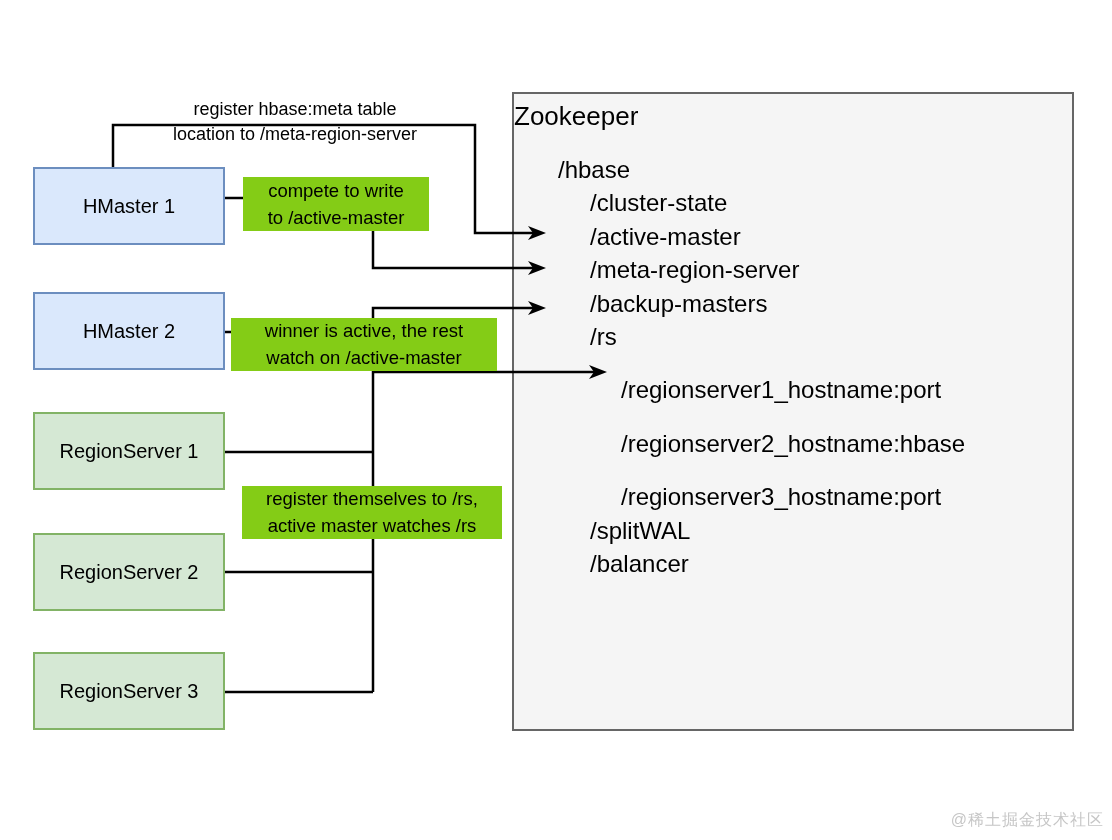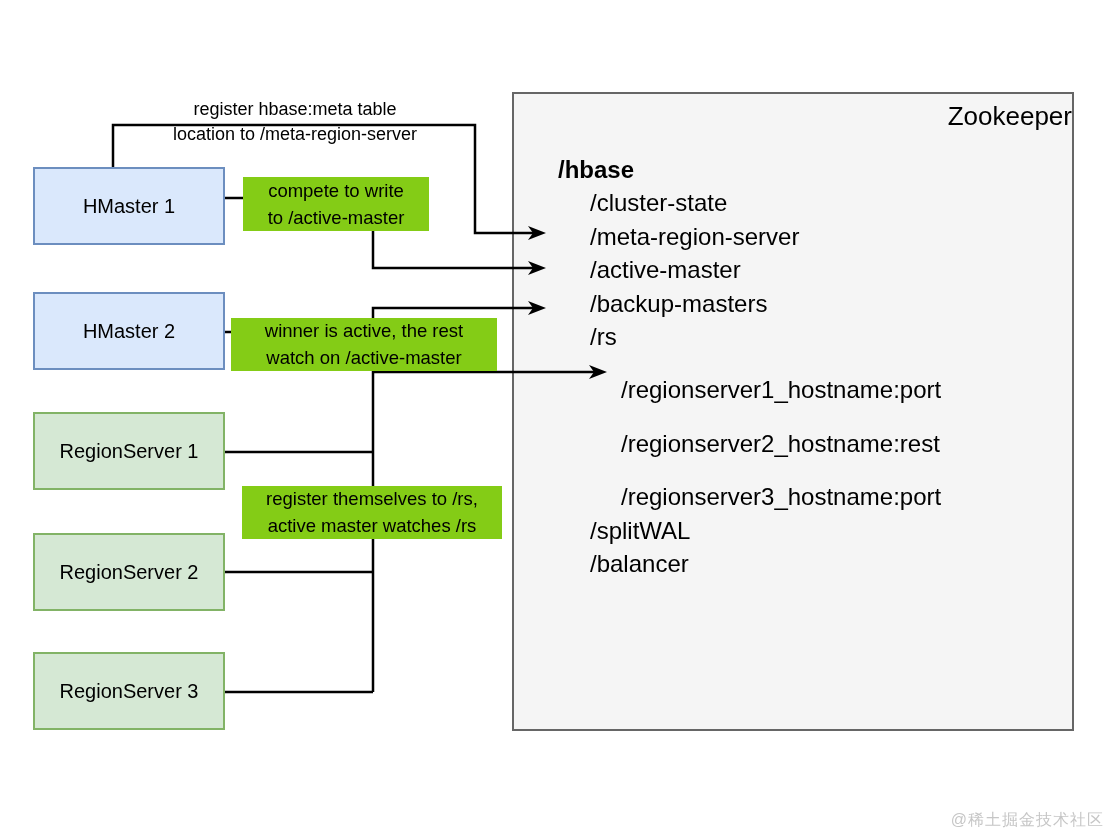--- a/index.html
+++ b/index.html
@@ -24,25 +24,25 @@
   #regionserver2 { left:33px; top:533px; }
   #regionserver3 { left:33px; top:652px; }
 
   .zk-box {
     position:absolute; left:512px; top:92px; width:562px; height:639px;
     box-sizing:border-box; background:var(--zk-fill,#f5f5f5);
     border:2px solid var(--zk-border,#666666); z-index:0;
   }
   .zk-title {
     position:absolute; left:0; top:7px; width:100%;
-    text-align:right; font-size:26px;
+    text-align:left; font-size:26px;
   }
   .znode-list { position:absolute; left:44px; top:59px; white-space:nowrap; }
   .znode { font-size:24px; line-height:33.4px; }
-  .znode.level-0 { padding-left:0;font-weight:bold; }
+  .znode.level-0 { padding-left:0; }
   .znode.level-1 { padding-left:32px; }
   .znode.level-2 { padding-left:63px;margin-top:20px; }
 
   .edge-label {
     position:absolute; z-index:2; text-align:center;
     font-size:18.5px; line-height:26.5px; background:#84cc16;
   }
   .edge-label span { display:block; }
   #label-register-meta { left:128px; top:97px; width:334px; background:transparent; font-size:18px; line-height:25px; }
   #label-compete { left:243px; top:177px; width:186px; line-height:27px; }
@@ -57,26 +57,26 @@
 </head>
 <body>
 
 <div id="canvas">
 
   <div class="zk-box">
     <div class="zk-title">Zookeeper</div>
     <div class="znode-list">
         <div class="znode level-0">/hbase</div>
         <div class="znode level-1">/cluster-state</div>
+        <div class="znode level-1">/active-master</div>
         <div class="znode level-1">/meta-region-server</div>
-        <div class="znode level-1">/active-master</div>
         <div class="znode level-1">/backup-masters</div>
         <div class="znode level-1">/rs</div>
         <div class="znode level-2">/regionserver1_hostname:port</div>
-        <div class="znode level-2">/regionserver2_hostname:rest</div>
+        <div class="znode level-2">/regionserver2_hostname:hbase</div>
         <div class="znode level-2">/regionserver3_hostname:port</div>
         <div class="znode level-1">/splitWAL</div>
         <div class="znode level-1">/balancer</div>
       </div>
   </div>
 
   <svg class="wires" width="1112" height="840" viewBox="0 0 1112 840">
 
     <path d="M113 167 V125 H475 V233 H534"></path>
     <polygon points="546,233 528,226 533,233 528,240"></polygon>

